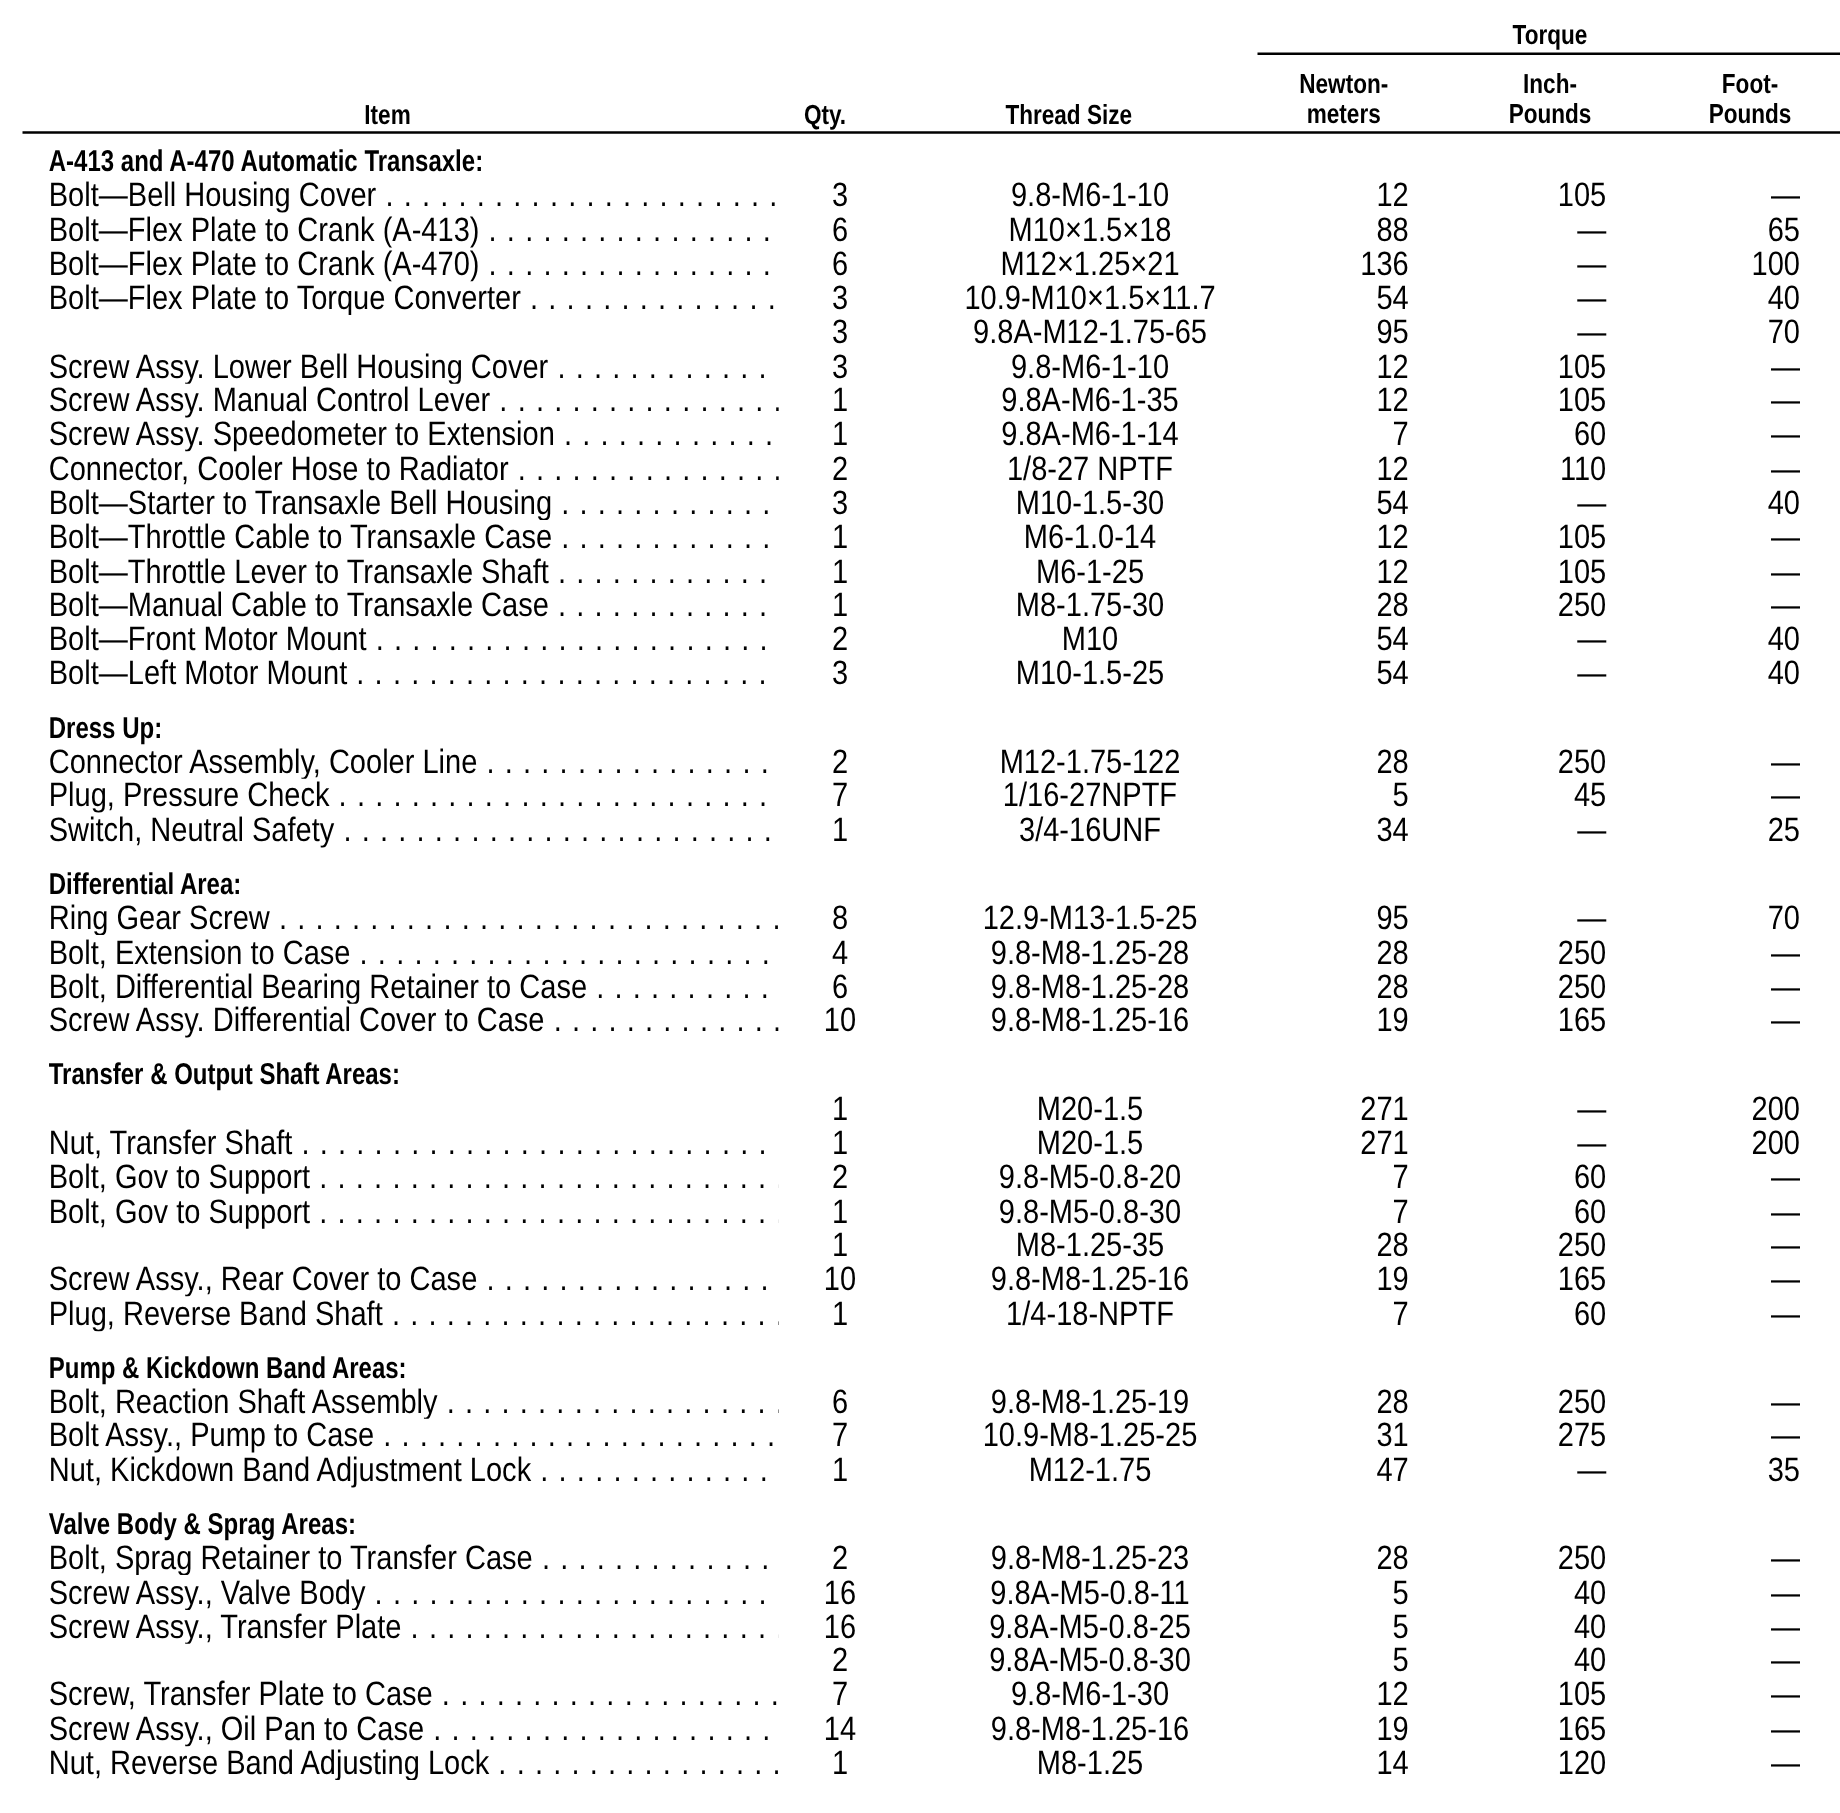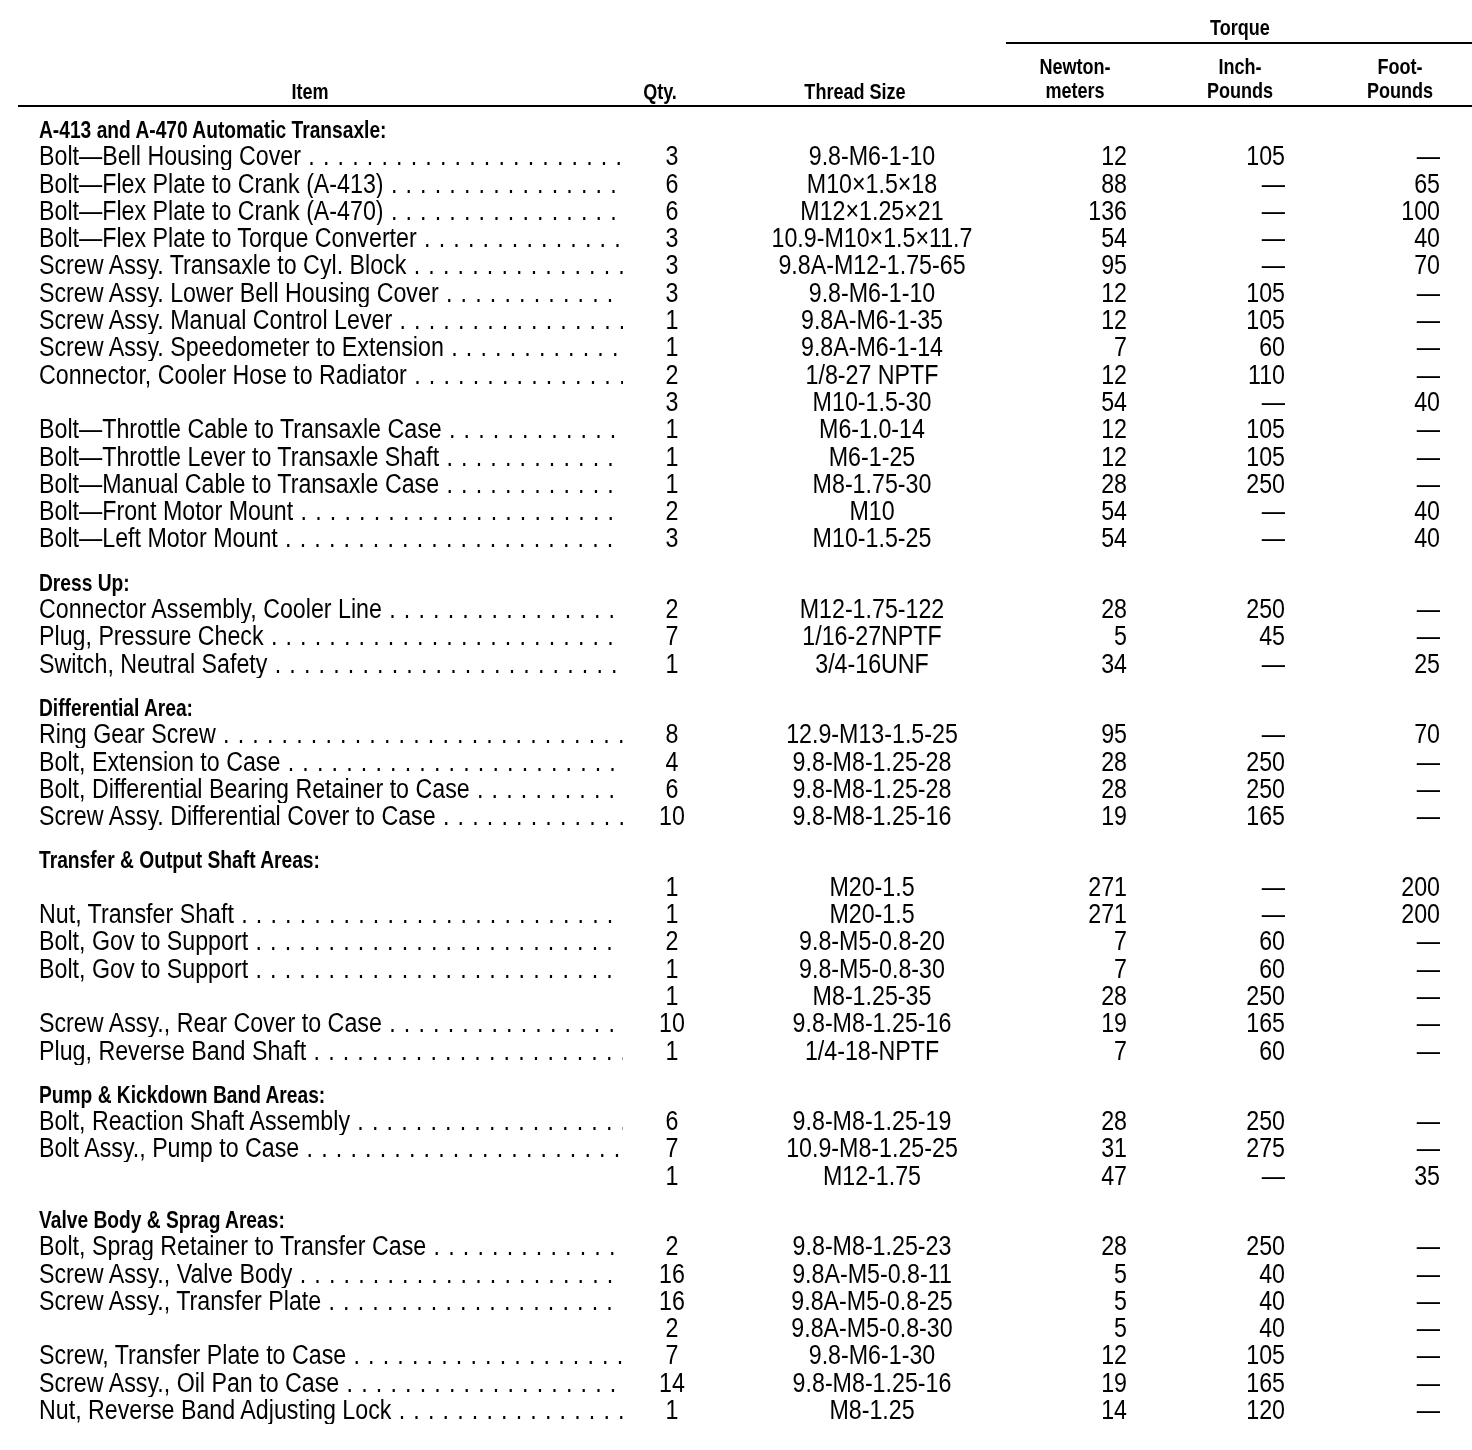--- a/index.html
+++ b/index.html
@@ -75,21 +75,20 @@
     </div>
     <div class="row">
       <span class="c-item"><span class="inner">Bolt—Flex Plate to Torque Converter</span></span>
       <span class="c-qty">3</span>
       <span class="c-thread">10.9-M10×1.5×11.7</span>
       <span class="c-nm">54</span>
       <span class="c-inlb">—</span>
       <span class="c-ftlb">40</span>
     </div>
     <div class="row">
-      <span class="c-item"><span class="inner">Screw Assy. Transaxle to Cyl. Block</span></span>
       <span class="c-qty">3</span>
       <span class="c-thread">9.8A-M12-1.75-65</span>
       <span class="c-nm">95</span>
       <span class="c-inlb">—</span>
       <span class="c-ftlb">70</span>
     </div>
     <div class="row">
       <span class="c-item"><span class="inner">Screw Assy. Lower Bell Housing Cover</span></span>
       <span class="c-qty">3</span>
       <span class="c-thread">9.8-M6-1-10</span>
@@ -115,20 +114,21 @@
     </div>
     <div class="row">
       <span class="c-item"><span class="inner">Connector, Cooler Hose to Radiator</span></span>
       <span class="c-qty">2</span>
       <span class="c-thread">1/8-27 NPTF</span>
       <span class="c-nm">12</span>
       <span class="c-inlb">110</span>
       <span class="c-ftlb">—</span>
     </div>
     <div class="row">
+      <span class="c-item"><span class="inner">Bolt—Starter to Transaxle Bell Housing</span></span>
       <span class="c-qty">3</span>
       <span class="c-thread">M10-1.5-30</span>
       <span class="c-nm">54</span>
       <span class="c-inlb">—</span>
       <span class="c-ftlb">40</span>
     </div>
     <div class="row">
       <span class="c-item"><span class="inner">Bolt—Throttle Cable to Transaxle Case</span></span>
       <span class="c-qty">1</span>
       <span class="c-thread">M6-1.0-14</span>
@@ -304,20 +304,21 @@
     </div>
     <div class="row">
       <span class="c-item"><span class="inner">Bolt Assy., Pump to Case</span></span>
       <span class="c-qty">7</span>
       <span class="c-thread">10.9-M8-1.25-25</span>
       <span class="c-nm">31</span>
       <span class="c-inlb">275</span>
       <span class="c-ftlb">—</span>
     </div>
     <div class="row">
+      <span class="c-item"><span class="inner">Nut, Kickdown Band Adjustment Lock</span></span>
       <span class="c-qty">1</span>
       <span class="c-thread">M12-1.75</span>
       <span class="c-nm">47</span>
       <span class="c-inlb">—</span>
       <span class="c-ftlb">35</span>
     </div>
     <div class="gap"></div>
     <div class="sec">
       <span class="title">Valve Body &amp; Sprag Areas:</span>
     </div>

